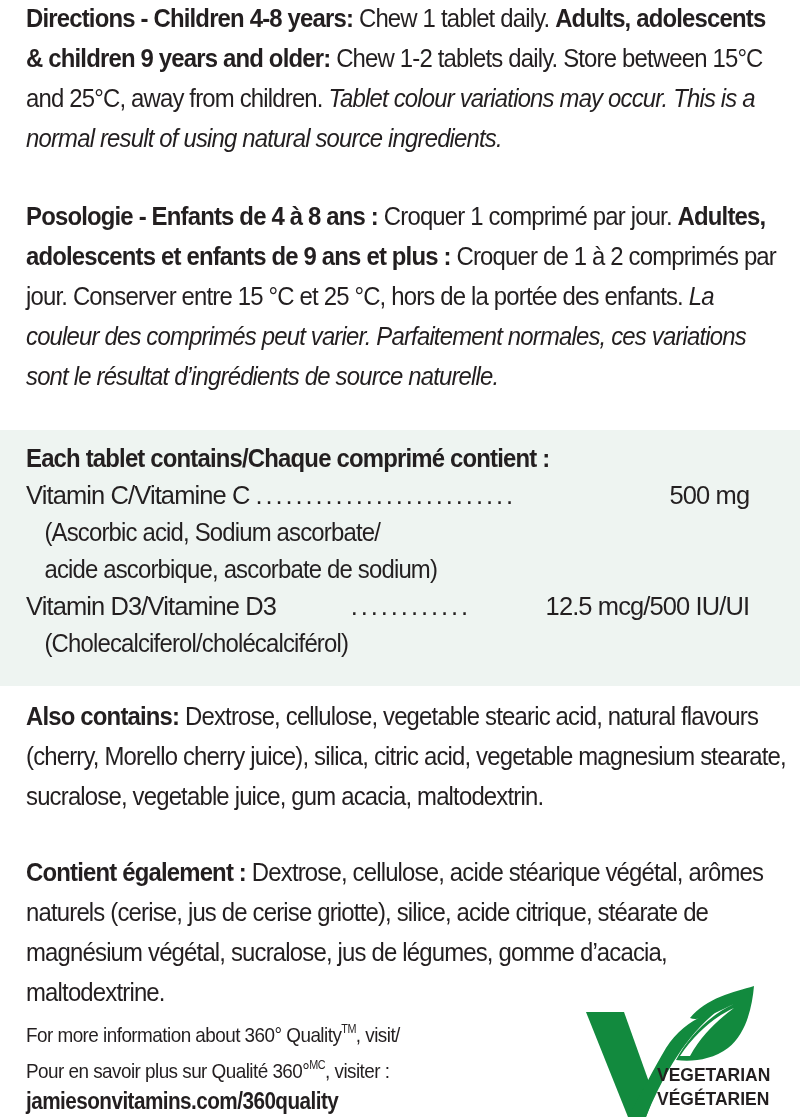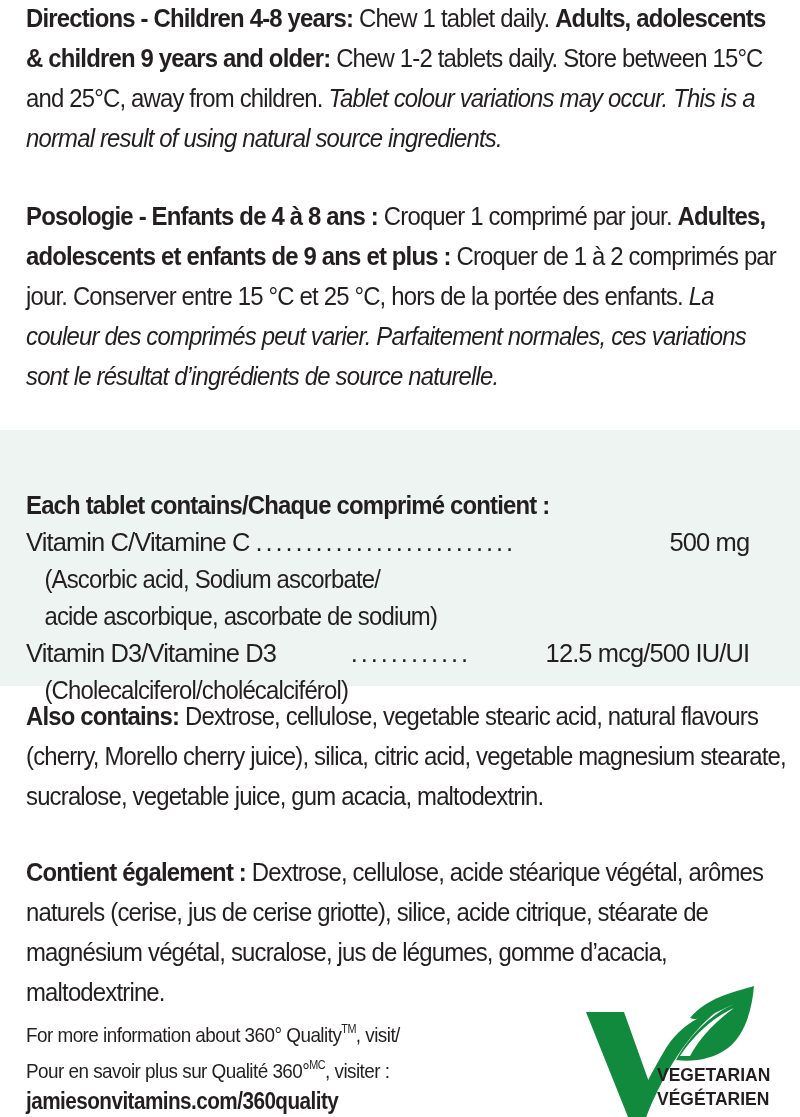--- a/index.html
+++ b/index.html
@@ -18,21 +18,21 @@
   .para b { font-weight:bold; }
   .para i { font-style:italic; }
   #directions { top:-2px; }
   #posologie { top:196px; }
   .shade {
     position:absolute; left:0; top:430px; width:800px; height:256px;
     background:#eef4f1;
   }
   .contents {
     position:absolute; left:26px; top:440px; width:760px;
-    font-size:26px; line-height:37px; letter-spacing:-0.9px;margin-top:47px;
+    font-size:26px; line-height:37px; letter-spacing:-0.9px;
   }
   .contents .hdr { font-weight:bold; transform-origin:left top; transform:scaleX(0.92); width:826px; white-space:nowrap; }
   .row { display:flex; align-items:baseline; white-space:nowrap; width:738px; transform-origin:left top; transform:scaleX(0.98); }
   .row .name { flex:none; }
   .row .dots { flex:1 1 auto; overflow:hidden; letter-spacing:3px; padding:0 6px; color:#231f20; }
   .row .amt { flex:none; }
   .sub { padding-left:20px; white-space:nowrap; transform-origin:left top; transform:scaleX(0.92); }
   #also { top:696px; }
   #contient { top:852px; }
   .footnote {

